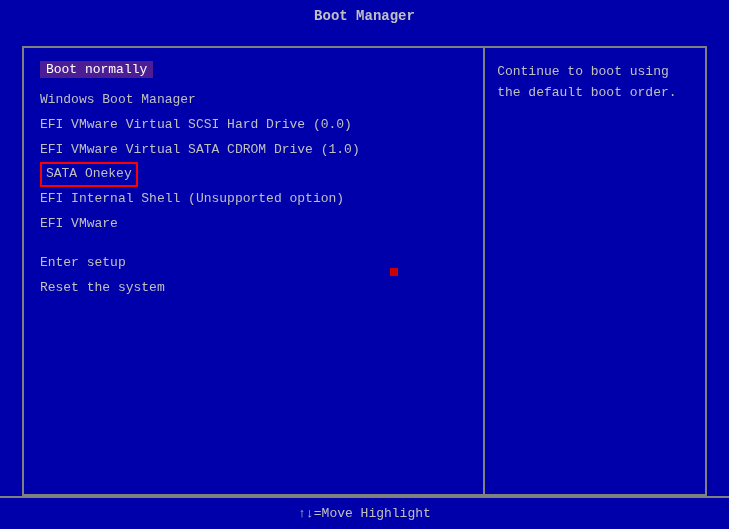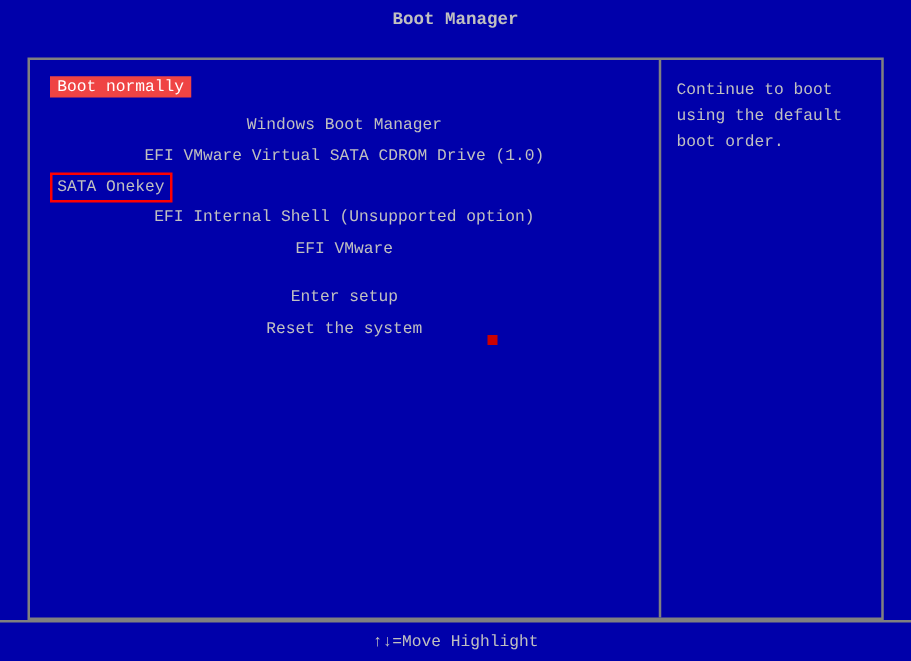--- a/index.html
+++ b/index.html
@@ -38,42 +38,41 @@
       background-color: #0000AA;
     }
 
     .left-panel {
       flex: 1;
       padding: 12px 16px;
       border-right: 2px solid #808080;
     }
 
     .right-panel {
-      width: 176px;
+      width: 220px;
       padding: 14px 12px;
       color: #C0C0C0;
       font-size: 13px;
       line-height: 1.5;
     }
 
     .selected-item {
-      background-color: #ef4444;
+      background-color: #4c1d95;
       color: #FFFFFF;
       display: inline-block;
       padding: 1px 6px;
       margin-bottom: 10px;
       font-size: 13px;
     }
 
     .menu-item {
       font-size: 13px;
       padding: 2px 0;
       color: #C0C0C0;
       line-height: 1.6;
-      text-align: center;
     }
 
     .menu-item.highlighted {
       display: inline-block;
       border: 2px solid #FF0000;
       padding: 0 4px;
       color: #C0C0C0;
     }
 
     .menu-spacer {
@@ -118,20 +117,21 @@
 <body>
 
 <div class="title-bar">Boot Manager</div>
 
 <div class="main-area">
   <div class="left-panel">
     <div class="selected-item">Boot normally</div>
 
     <div class="menu-group">
       <div class="menu-item">Windows Boot Manager</div>
+      <div class="menu-item">EFI VMware Virtual SCSI Hard Drive (0.0)</div>
       <div class="menu-item">EFI VMware Virtual SATA CDROM Drive (1.0)</div>
       <div class="menu-item highlighted">SATA Onekey</div>
       <div class="menu-item">EFI Internal Shell (Unsupported option)</div>
       <div class="menu-item">EFI VMware</div>
     </div>
 
     <div class="menu-spacer"></div>
 
     <div class="menu-group">
       <div class="menu-item">Enter setup</div>

